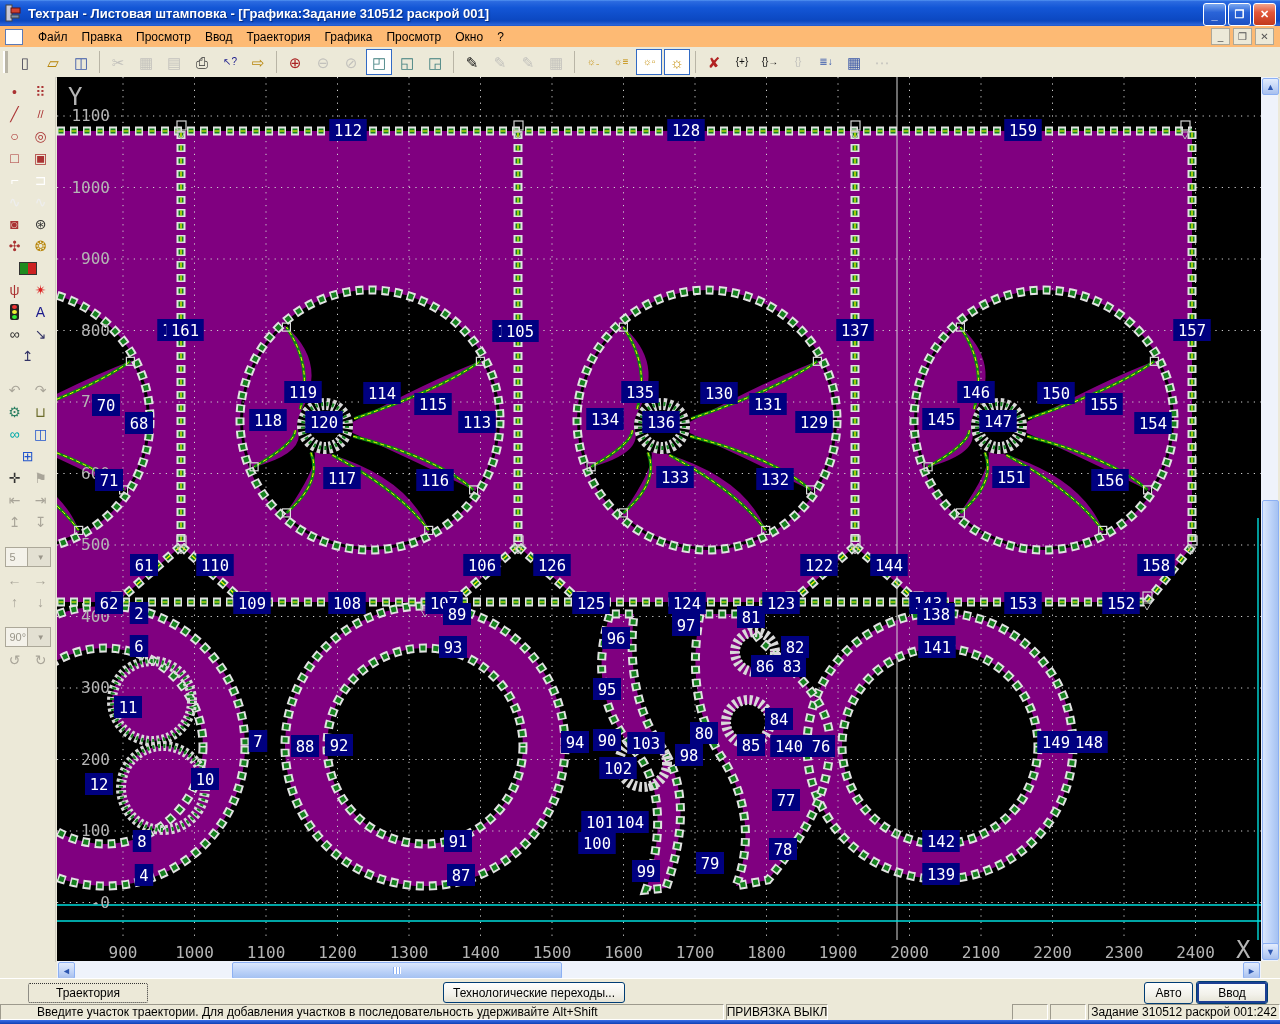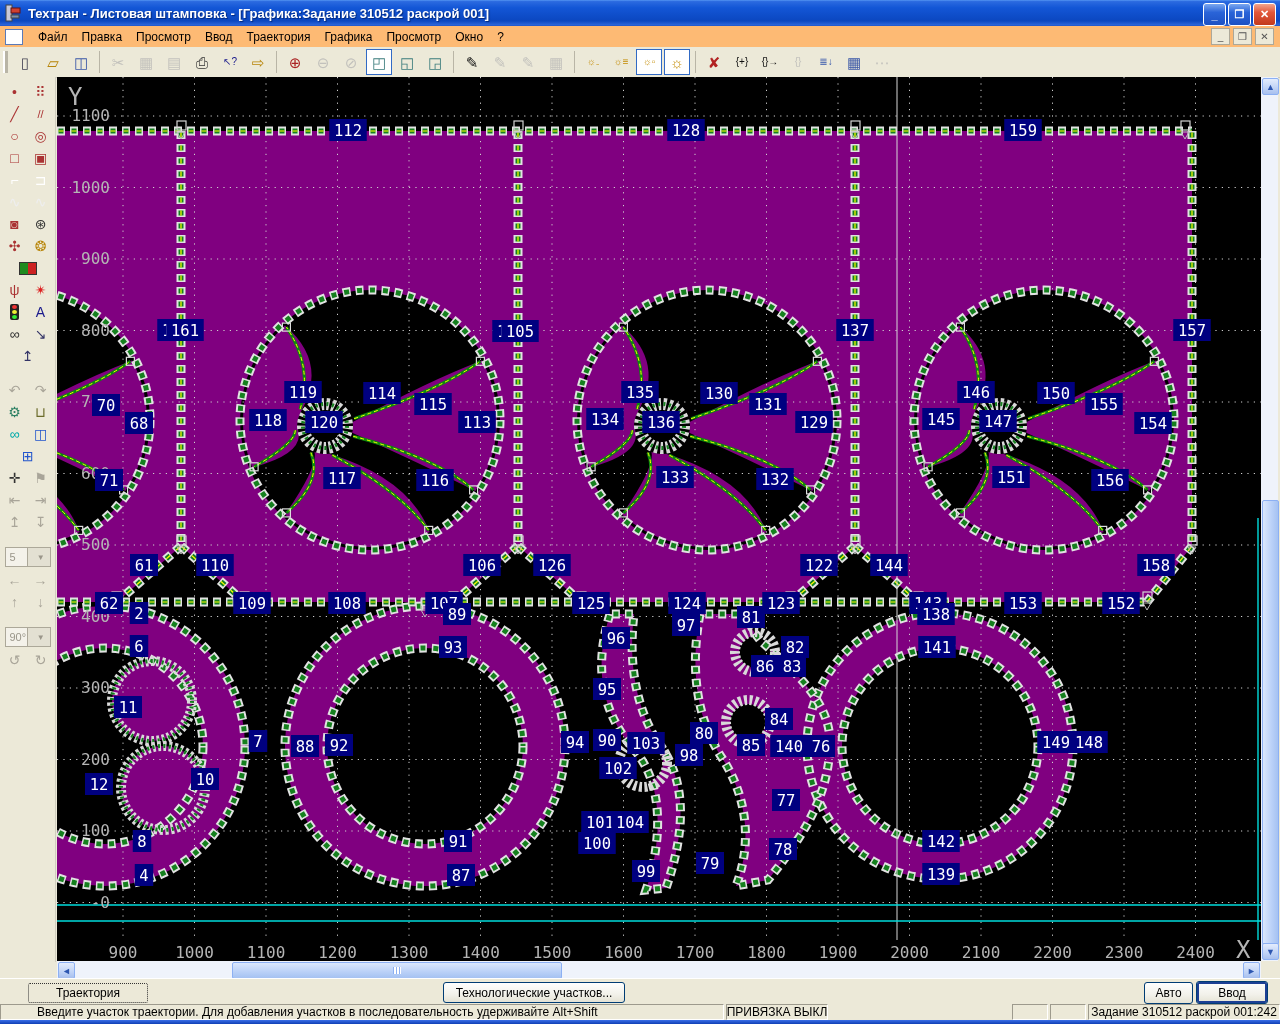--- a/index.html
+++ b/index.html
@@ -952,21 +952,21 @@
   </div>
   <div id="hscroll">
     <div class="sb-btn" style="left:1px;top:1px;width:15px;height:15px;">◄</div>
     <div id="hthumb"></div>
     <div class="sb-btn" style="right:1px;top:1px;width:15px;height:15px;">►</div>
   </div>
   <div id="corner"></div>
 
   <div id="panel">
     <div class="pbtn" id="btn-traj">Траектория</div>
-    <div class="pbtn" id="btn-tech">Технологические участков...</div>
+    <div class="pbtn" id="btn-tech">Технологические переходы...</div>
     <div class="pbtn" id="btn-auto">Авто</div>
     <div class="pbtn" id="btn-vvod">Ввод</div>
   </div>
 
   <div id="statusbar">
     <div class="sfield" id="sf-msg">Введите участок траектории. Для добавления участков в последовательность удерживайте Alt+Shift</div>
     <div class="sfield" style="width:92px;justify-content:center;">ПРИВЯЗКА ВЫКЛ</div>
     <div class="sfield" style="width:170px;justify-content:center;margin-top:28px;">x:1589.003 y:897.226 z:0.000</div>
     <div class="sfield" style="width:26px;"></div>
     <div class="sfield" style="width:26px;"></div>

